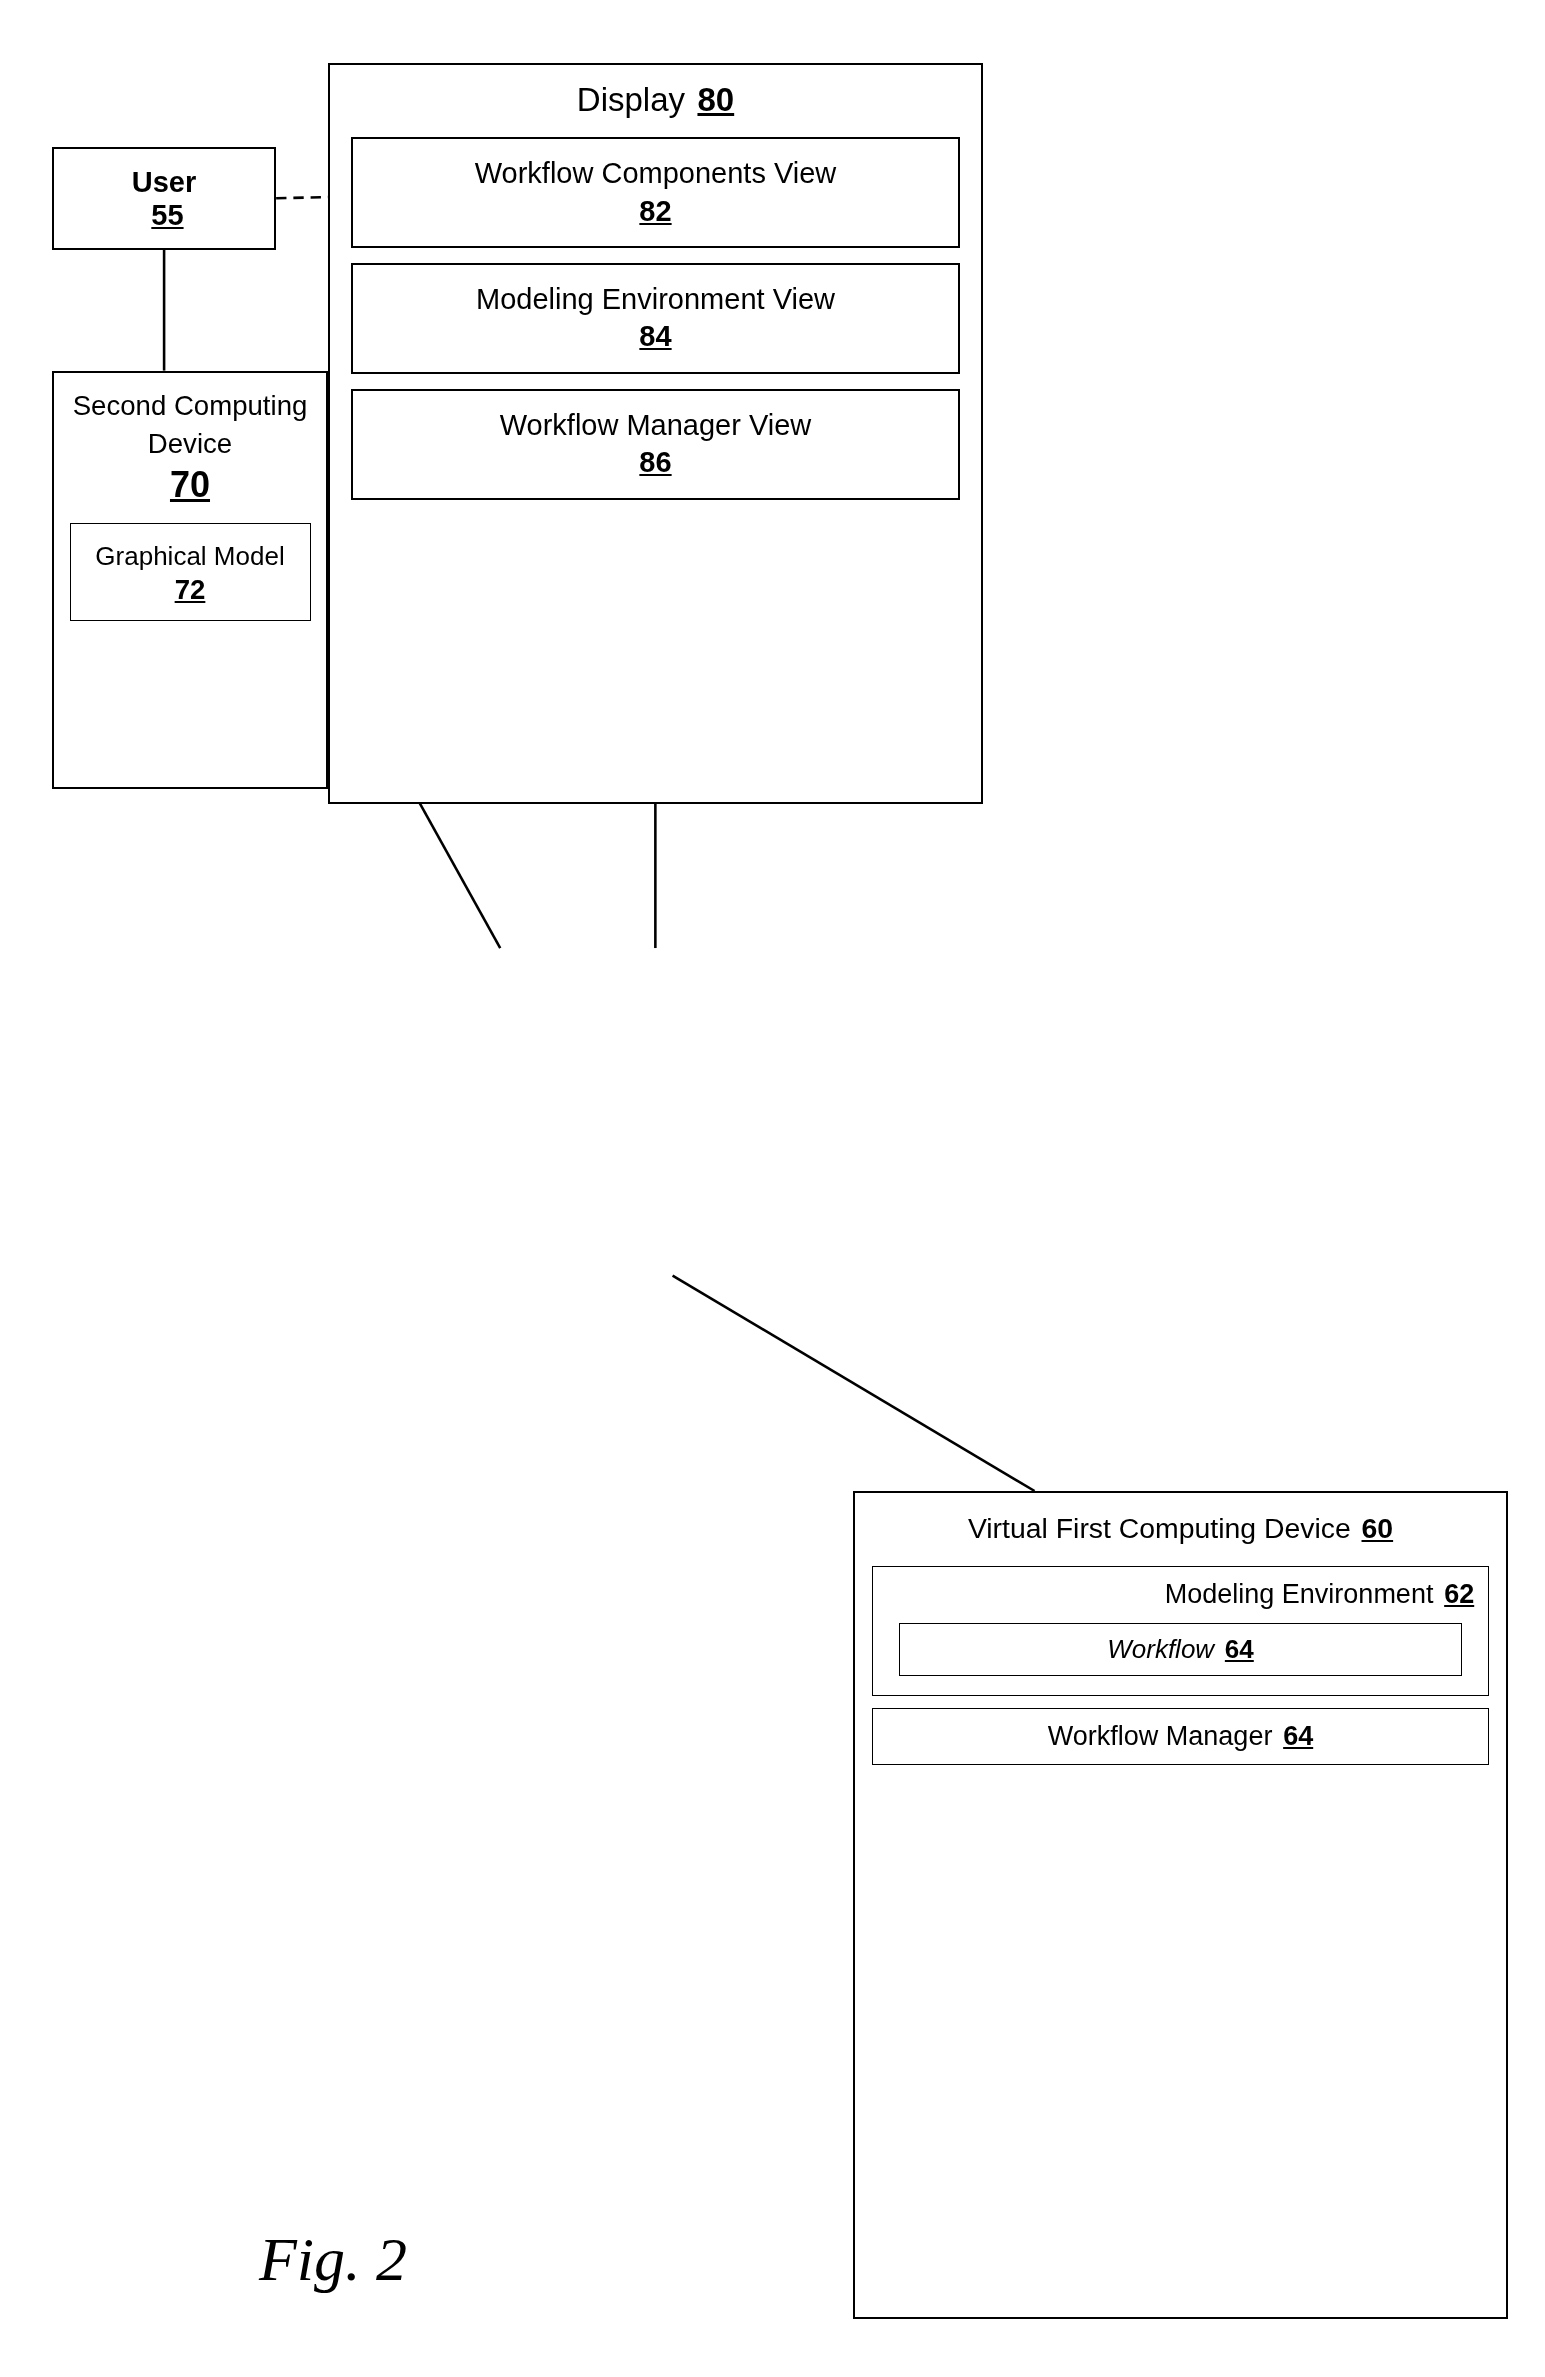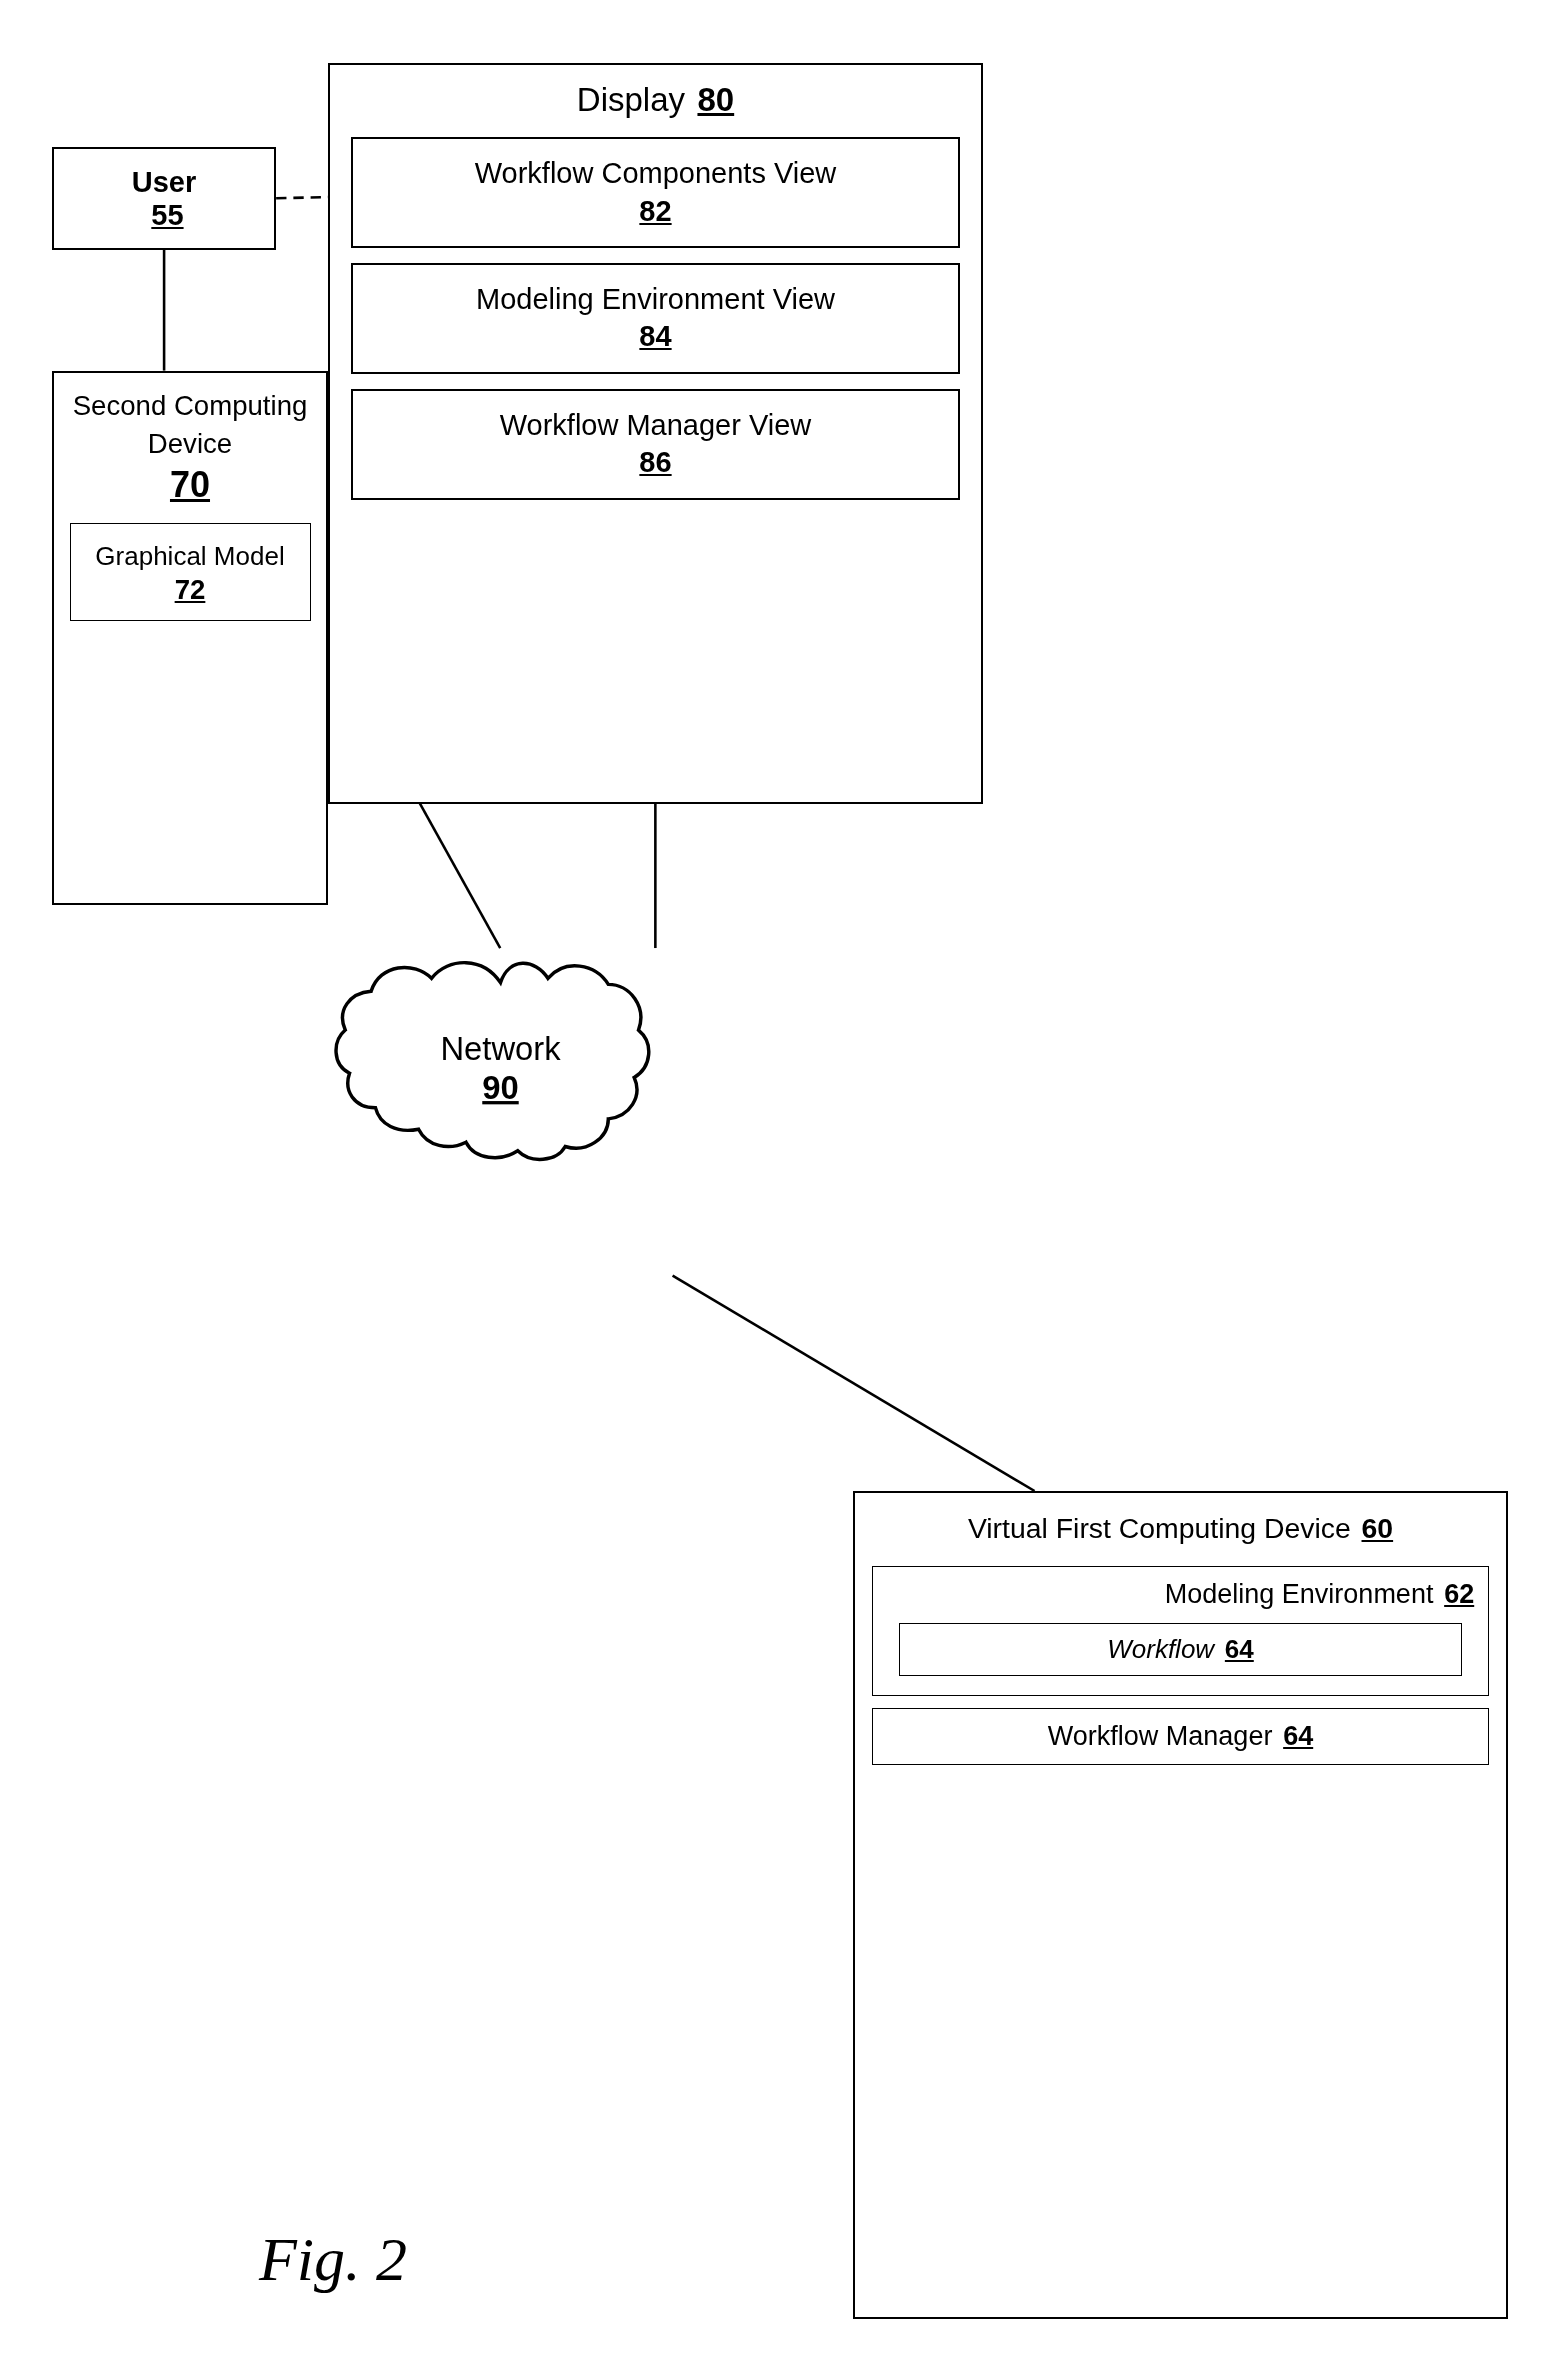--- a/index.html
+++ b/index.html
@@ -40,21 +40,21 @@
       top: 63px;
       width: 655px;
       height: 741px;
     }
 
     
     #second-device-box {
       left: 52px;
       top: 371px;
       width: 276px;
-      height: 534px;
+      height: 418px;
     }
 
     
     #network-area {
       position: absolute;
       left: 328px;
       top: 948px;
       width: 345px;
       height: 328px;
     }
@@ -150,43 +150,20 @@
       <br>
       <span style="font-size:36px; text-decoration:underline; font-weight:bold;">70</span>
     </div>
 
     <div style="margin: 10.3px 15.5px; border:1.7px solid #000; padding:13.8px 10.3px; text-align:center;">
       <span style="font-size:26px; display:block; line-height:1.4;">Graphical Model</span>
       <span style="font-size:27.6px; text-decoration:underline; font-weight:bold;">72</span>
     </div>
   </div>
 
-  <div id="network-area">
-    <svg viewBox="0 0 400 380" width="345" height="328">
-
-      <path d="M200,40
-        C180,10 140,10 120,35
-        C100,15 60,18 50,50
-        C25,52 10,72 20,95
-        C5,108 5,135 25,145
-        C18,165 30,185 55,185
-        C60,205 80,215 105,210
-        C115,230 140,235 160,225
-        C170,245 200,248 220,235
-        C235,250 265,248 275,230
-        C300,238 325,220 325,198
-        C350,195 365,172 355,150
-        C375,138 378,110 360,95
-        C370,68 350,42 325,42
-        C310,18 275,12 255,35
-        C240,12 210,10 200,40Z" fill="#fff" stroke="#000" stroke-width="4"></path>
-      <text x="200" y="130" text-anchor="middle" font-size="38" font-family="Arial">Network</text>
-      <text x="200" y="175" text-anchor="middle" font-size="38" font-family="Arial" font-weight="bold" text-decoration="underline">90</text>
-    </svg>
-  </div>
 
   <div class="box" id="virtual-device-box">
     <div style="text-align:center; padding:15.5px 10.3px 6.9px 10.3px;">
       <span style="font-size:28.4px; line-height:1.35;">Virtual First Computing Device</span>
       <span style="font-size:28.4px; text-decoration:underline; font-weight:bold; margin-left:6.9px;">60</span>
     </div>
 
     <div style="margin: 12px 17px; border:1.7px solid #000; padding:12px 13.8px;">
       <div style="text-align:right; margin-bottom:13px;">
         <span style="font-size:27px;">Modeling Environment</span>

